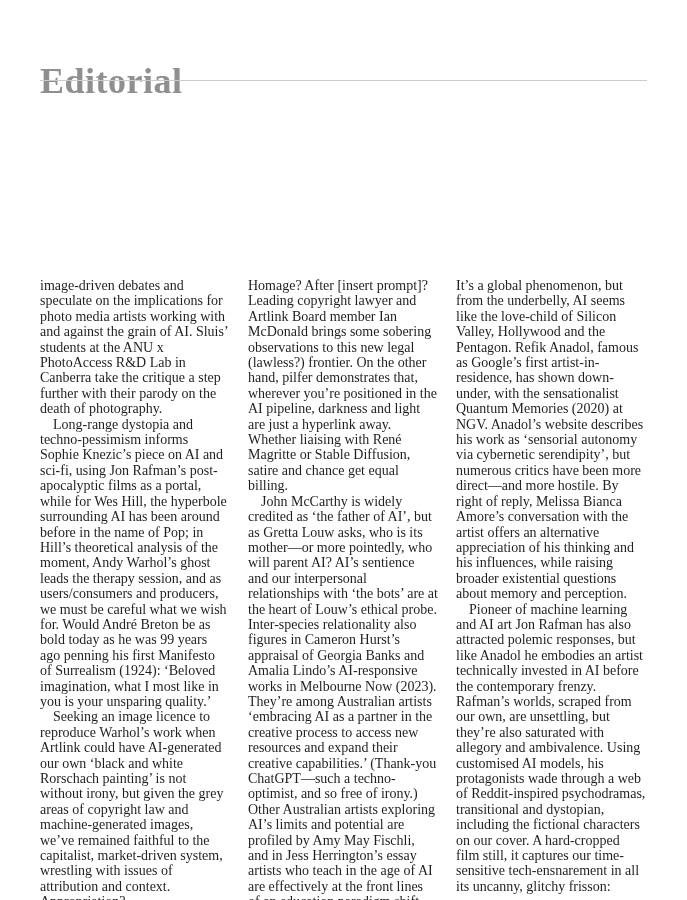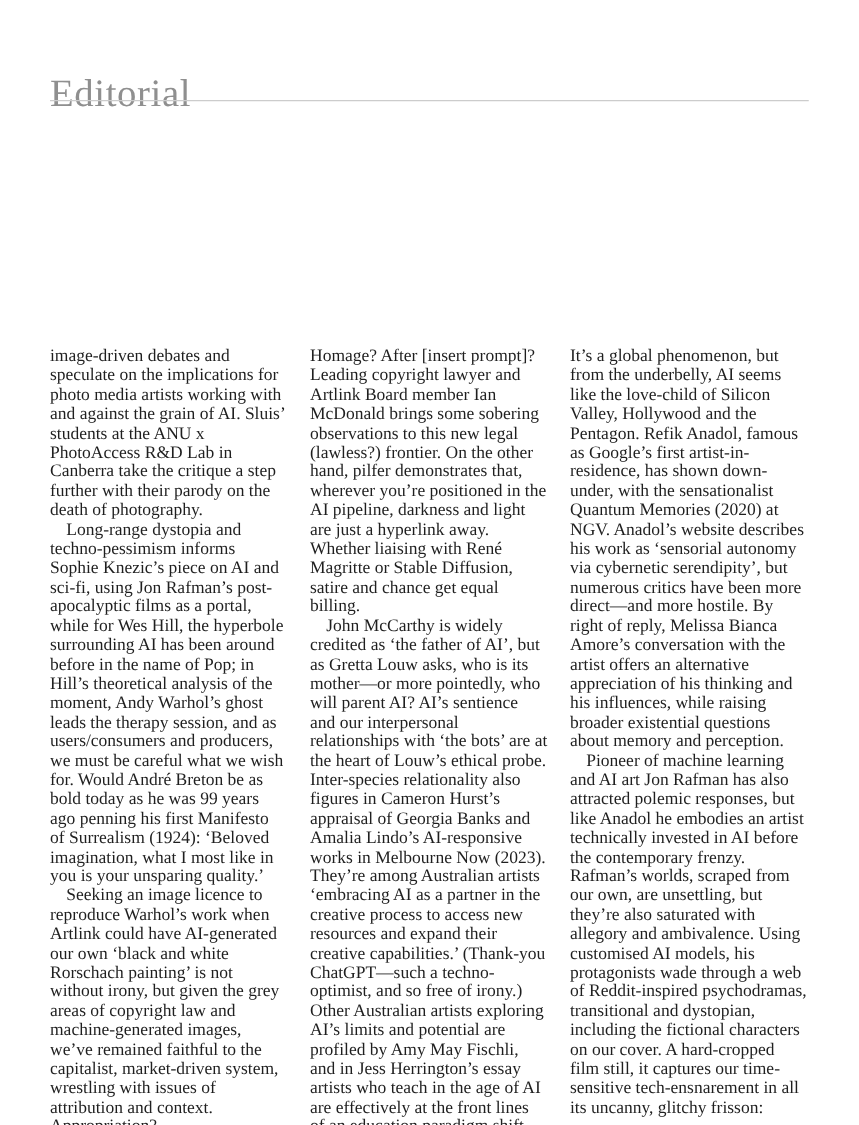--- a/index.html
+++ b/index.html
@@ -12,22 +12,22 @@
     width: 687px;
     height: 900px;
     font-family: "Liberation Serif", "DejaVu Serif", serif;
     color: #1f1f1f;
     overflow: hidden;
   }
   .page-title {
     position: absolute;
     left: 40px;
     top: 36px;
-    font-size: 31px;
-    font-weight: 400;
+    font-size: 36px;
+    font-weight: 700;
     letter-spacing: 0.5px;
     color: #8f8f8f;
   }
   .title-rule {
     position: absolute;
     left: 40px;
     top: 80px;
     width: 607px;
     height: 1px;
     background: #cccccc;

